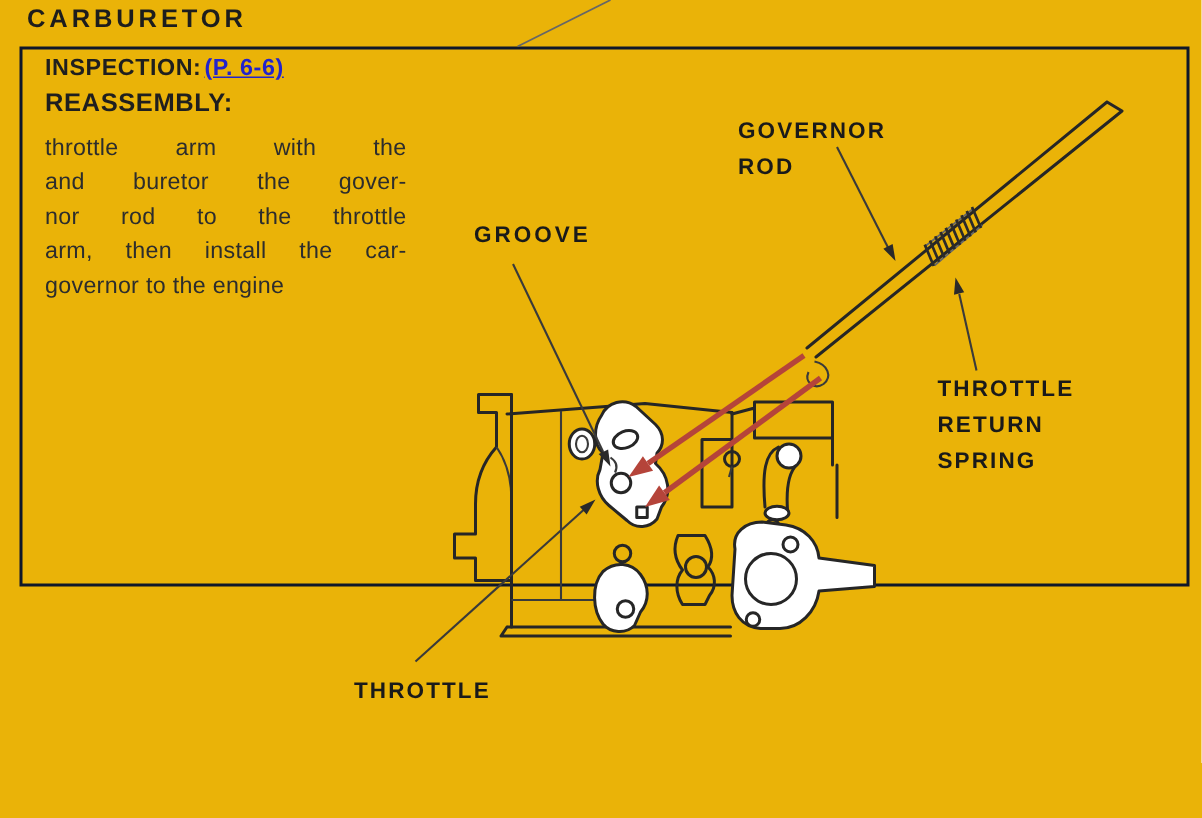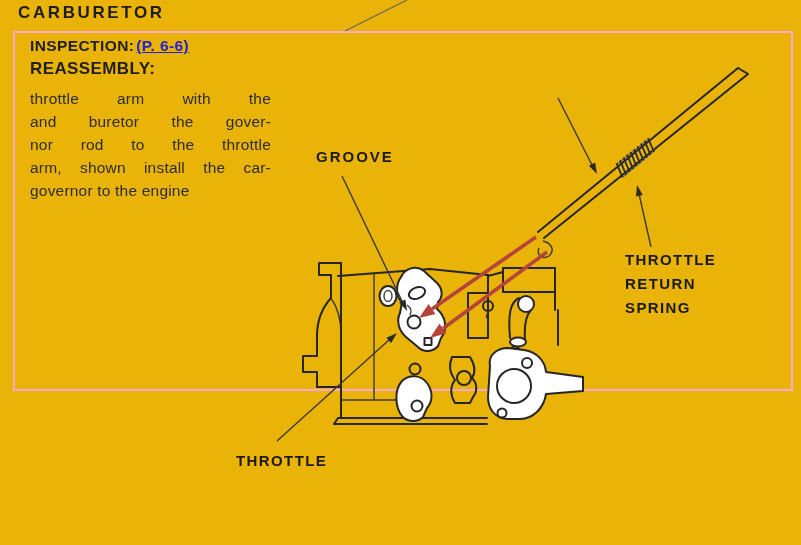--- a/index.html
+++ b/index.html
@@ -15,21 +15,21 @@
     font-family:"Liberation Sans", sans-serif;
     overflow:hidden;
   }
   .page-title{
     position:absolute;left:18px;top:3px;margin:0;
     font-size:17px;font-weight:bold;color:#1d1d1d;
     letter-spacing:2.6px;
   }
   .content-box{
     position:absolute;left:13px;top:31px;width:780px;height:360px;
-    border:2px solid #f9a8d4;
+    border:2px solid #0f172a;
     box-sizing:border-box;
     background:transparent;
   }
   .inspection-row{
     position:absolute;left:15px;top:4px;
     font-size:15.5px;font-weight:bold;color:#1f1f1f;letter-spacing:0.4px;
     white-space:nowrap;
   }
   .page-link{
     color:var(--blue);
@@ -77,21 +77,21 @@
 
   <div class="content-box">
     <div class="inspection-row">
       <span>INSPECTION:</span><a class="page-link">(P. 6-6)</a>
     </div>
     <div class="reassembly-label">REASSEMBLY:</div>
     <div class="para">
       <div class="para-line">throttle arm with the</div>
       <div class="para-line">and buretor the gover-</div>
       <div class="para-line">nor rod to the throttle</div>
-      <div class="para-line">arm, shown install the car-</div>
+      <div class="para-line">arm, then install the car-</div>
       <div class="para-line last">governor to the engine</div>
     </div>
   </div>
 
   <svg class="diagram-svg" width="801" height="545" viewBox="0 0 801 545">
 
     <path class="hair" d="M345,31 L407,0"></path>
 
     <g>
 
@@ -161,19 +161,21 @@
     </g>
 
     <g>
       <path class="redln" d="M536,237 L432,309"></path>
       <polygon class="redhd" points="419,318 428.6,304.1 435.4,313.9"></polygon>
       <path class="redln" d="M547,252 L443,328.5"></path>
       <polygon class="redhd" points="430,338 439.4,323.7 446.6,333.3"></polygon>
     </g>
   </svg>
 
+  <div class="dlabel" style="left:492px;top:76px;">GOVERNOR
+ROD</div>
   <div class="dlabel" style="left:316px;top:145px;letter-spacing:2px;">GROOVE</div>
   <div class="dlabel" style="left:625px;top:248px;">THROTTLE
 RETURN
 SPRING</div>
   <div class="dlabel" style="left:236px;top:449px;">THROTTLE</div>
 
 </div>
 
 </body></html>

